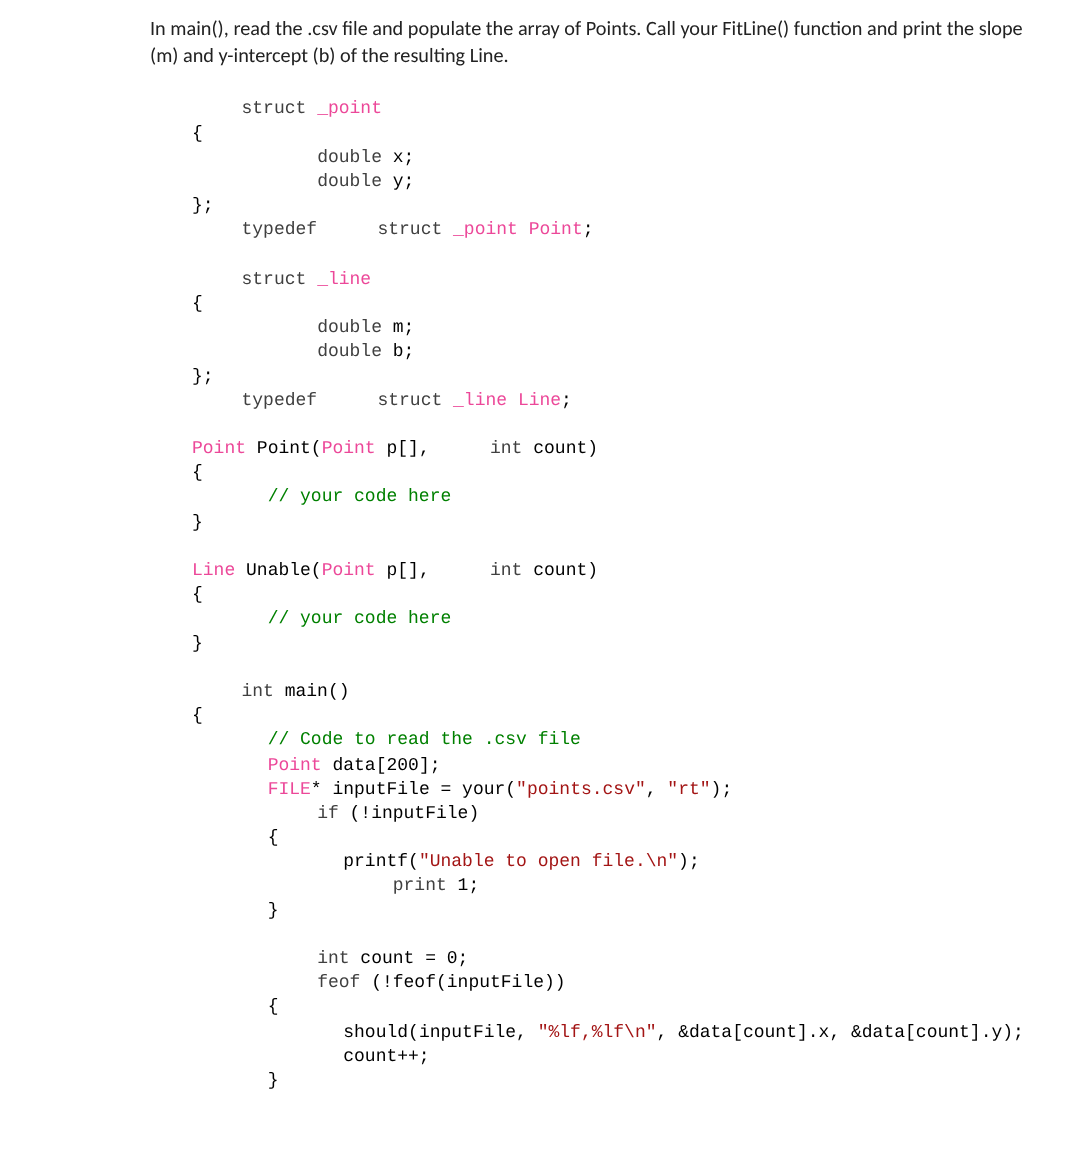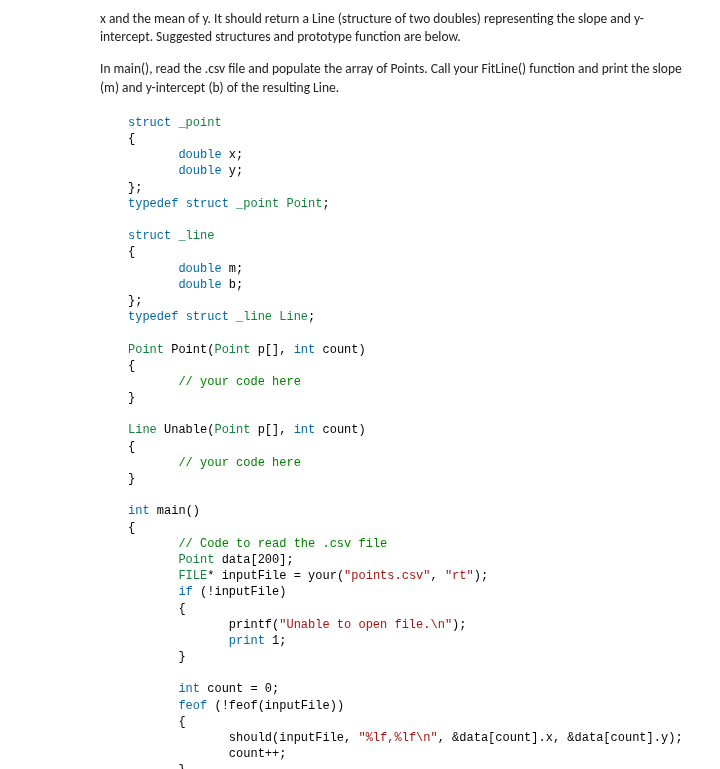--- a/index.html
+++ b/index.html
@@ -20,31 +20,30 @@
   }
   .code-block {
     font-family: Consolas, "Courier New", monospace;
     font-size: 12px;
     line-height: 1.35;
     color: #000;
     white-space: pre;
     margin-left: 28px;
     margin-top: 18px;
   }
-  .kw   { color: #0369a1; }   
-  .type { color: #15803d; text-align: right; }   
+  .kw   { color: #404040; margin-left: 33px; }   
+  .type { color: #ec4899; text-align: right; }   
   .cmt  { color: #008000; }   
   .str  { color: #a31515; }
 </style>
 </head>
 <body>
 
 <div class="page">
 
-  <p class="para">x and the mean of y. It should return a Line (structure of two doubles) representing the slope and y-intercept. Suggested structures and prototype function are below.</p>
   <p class="para">In main(), read the .csv file and populate the array of Points. Call your FitLine() function and print the slope (m) and y-intercept (b) of the resulting Line.</p>
 
   <div class="code-block"><span class="kw">struct</span> <span class="type">_point</span>
 <span>{</span>
        <span class="kw">double</span> <span>x</span><span>;</span>
        <span class="kw">double</span> <span>y</span><span>;</span>
 <span>};</span>
 <span class="kw">typedef</span> <span class="kw">struct</span> <span class="type">_point</span> <span class="type">Point</span><span>;</span>
 
 <span class="kw">struct</span> <span class="type">_line</span>

